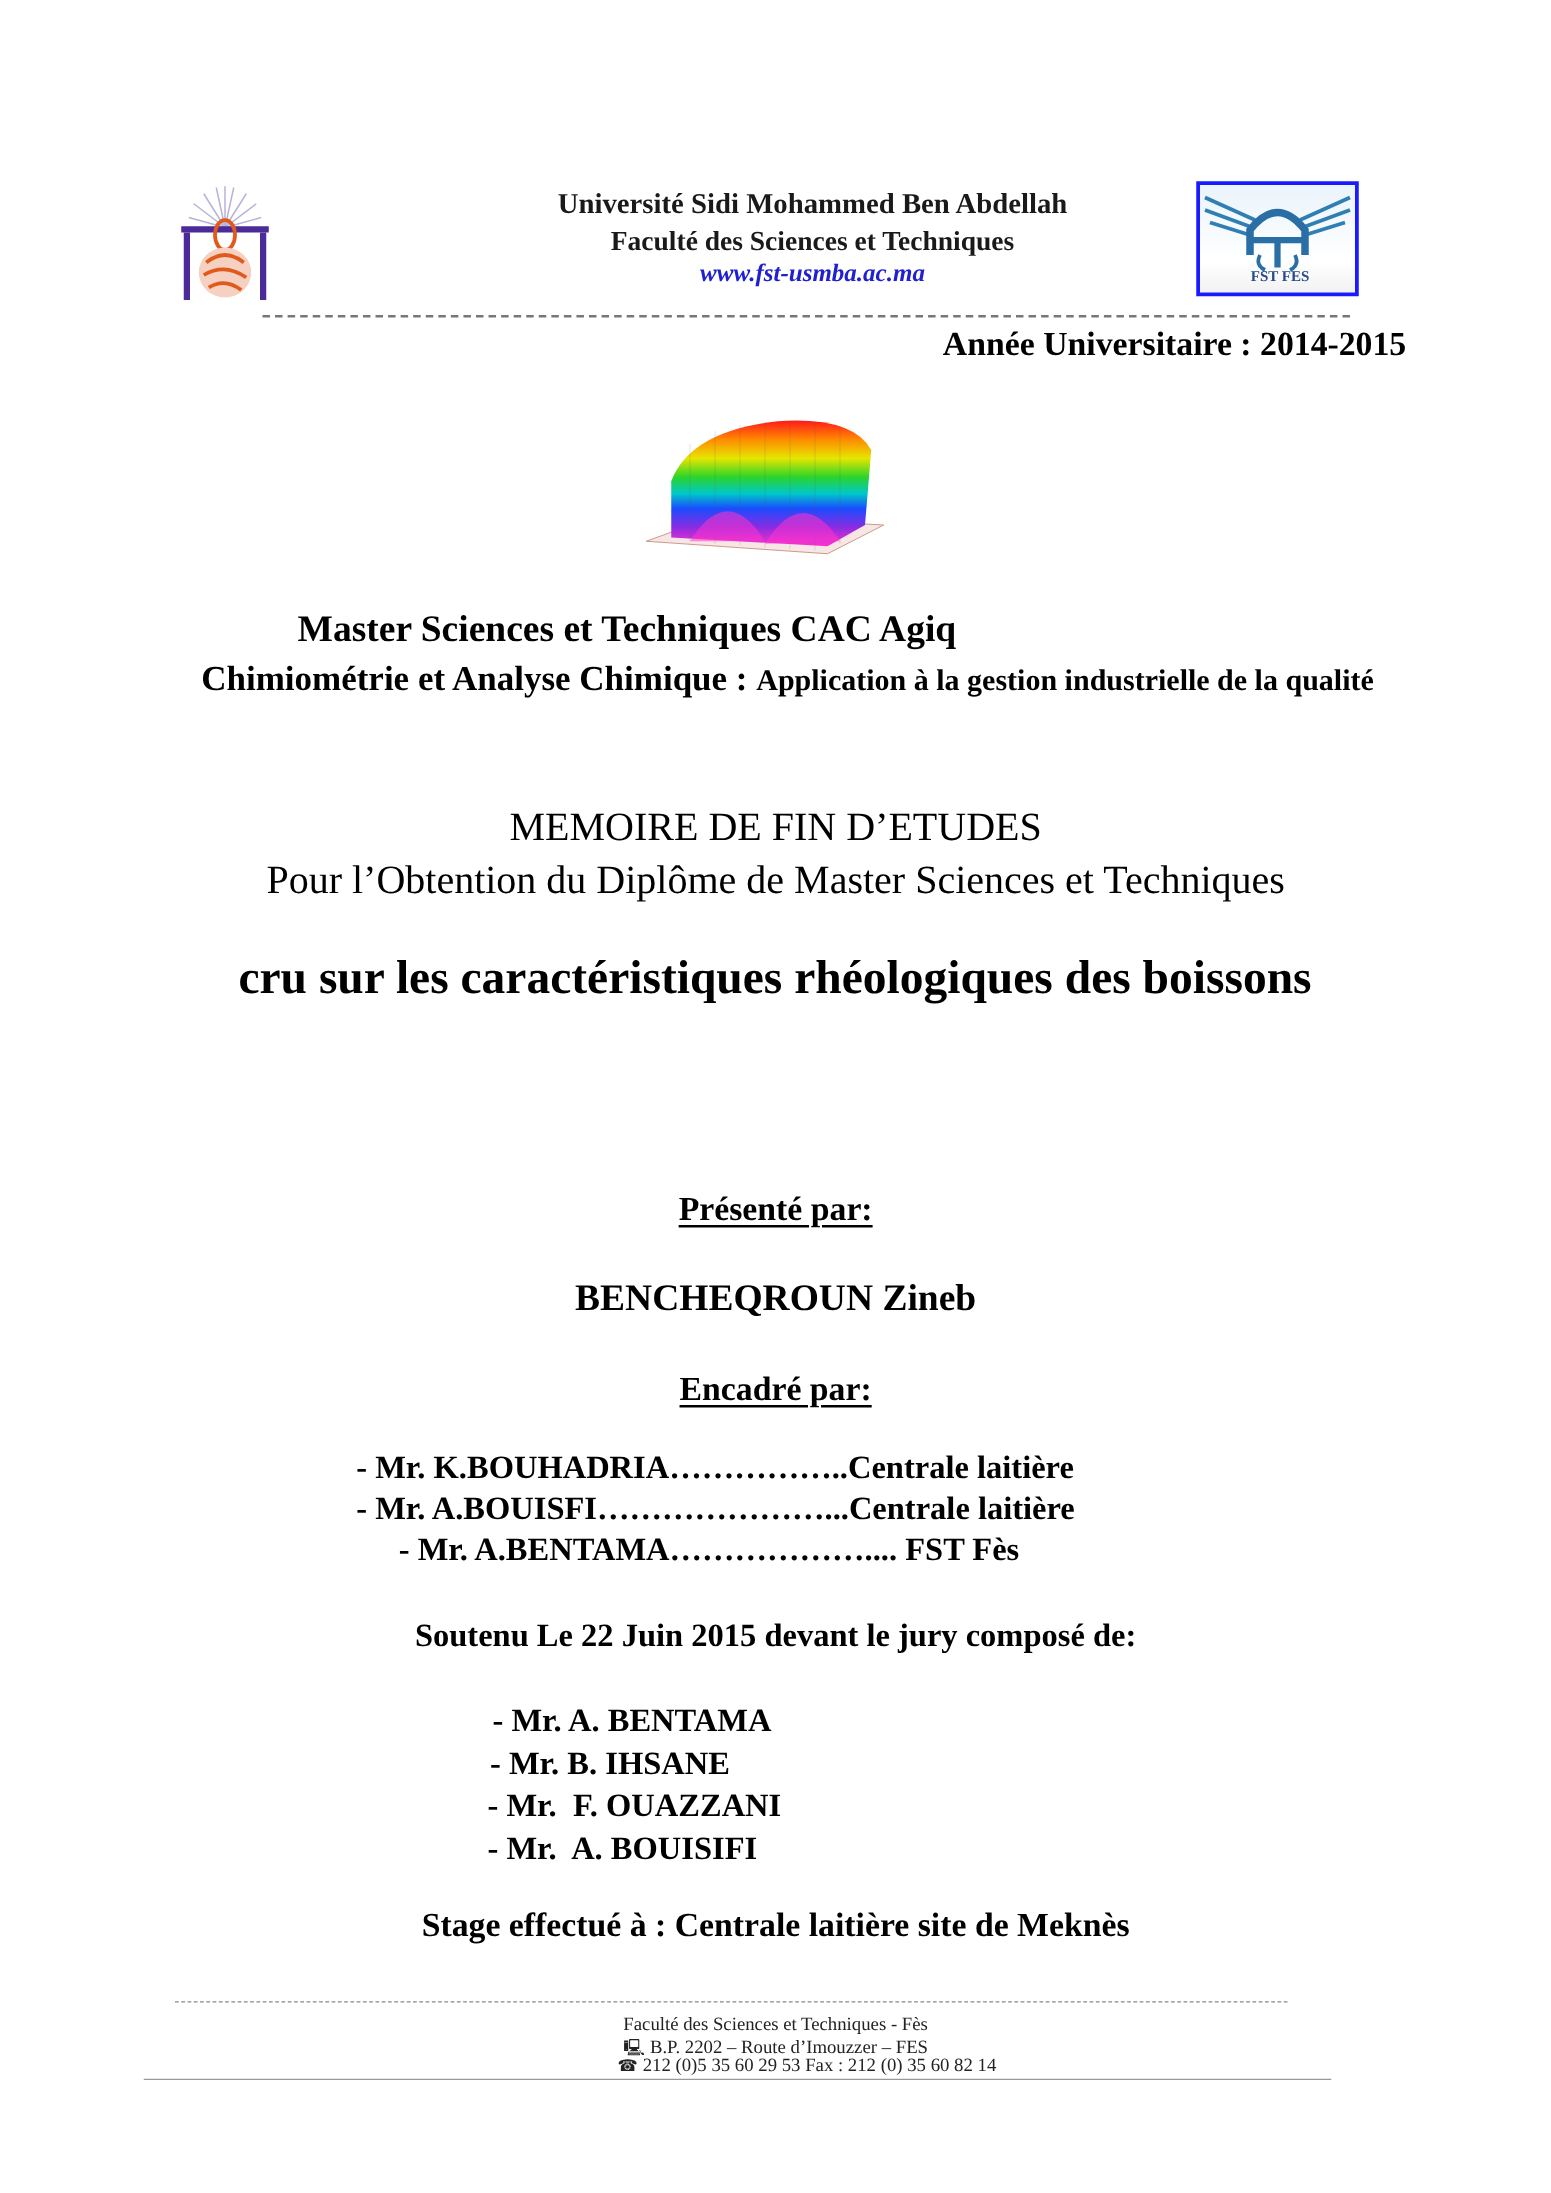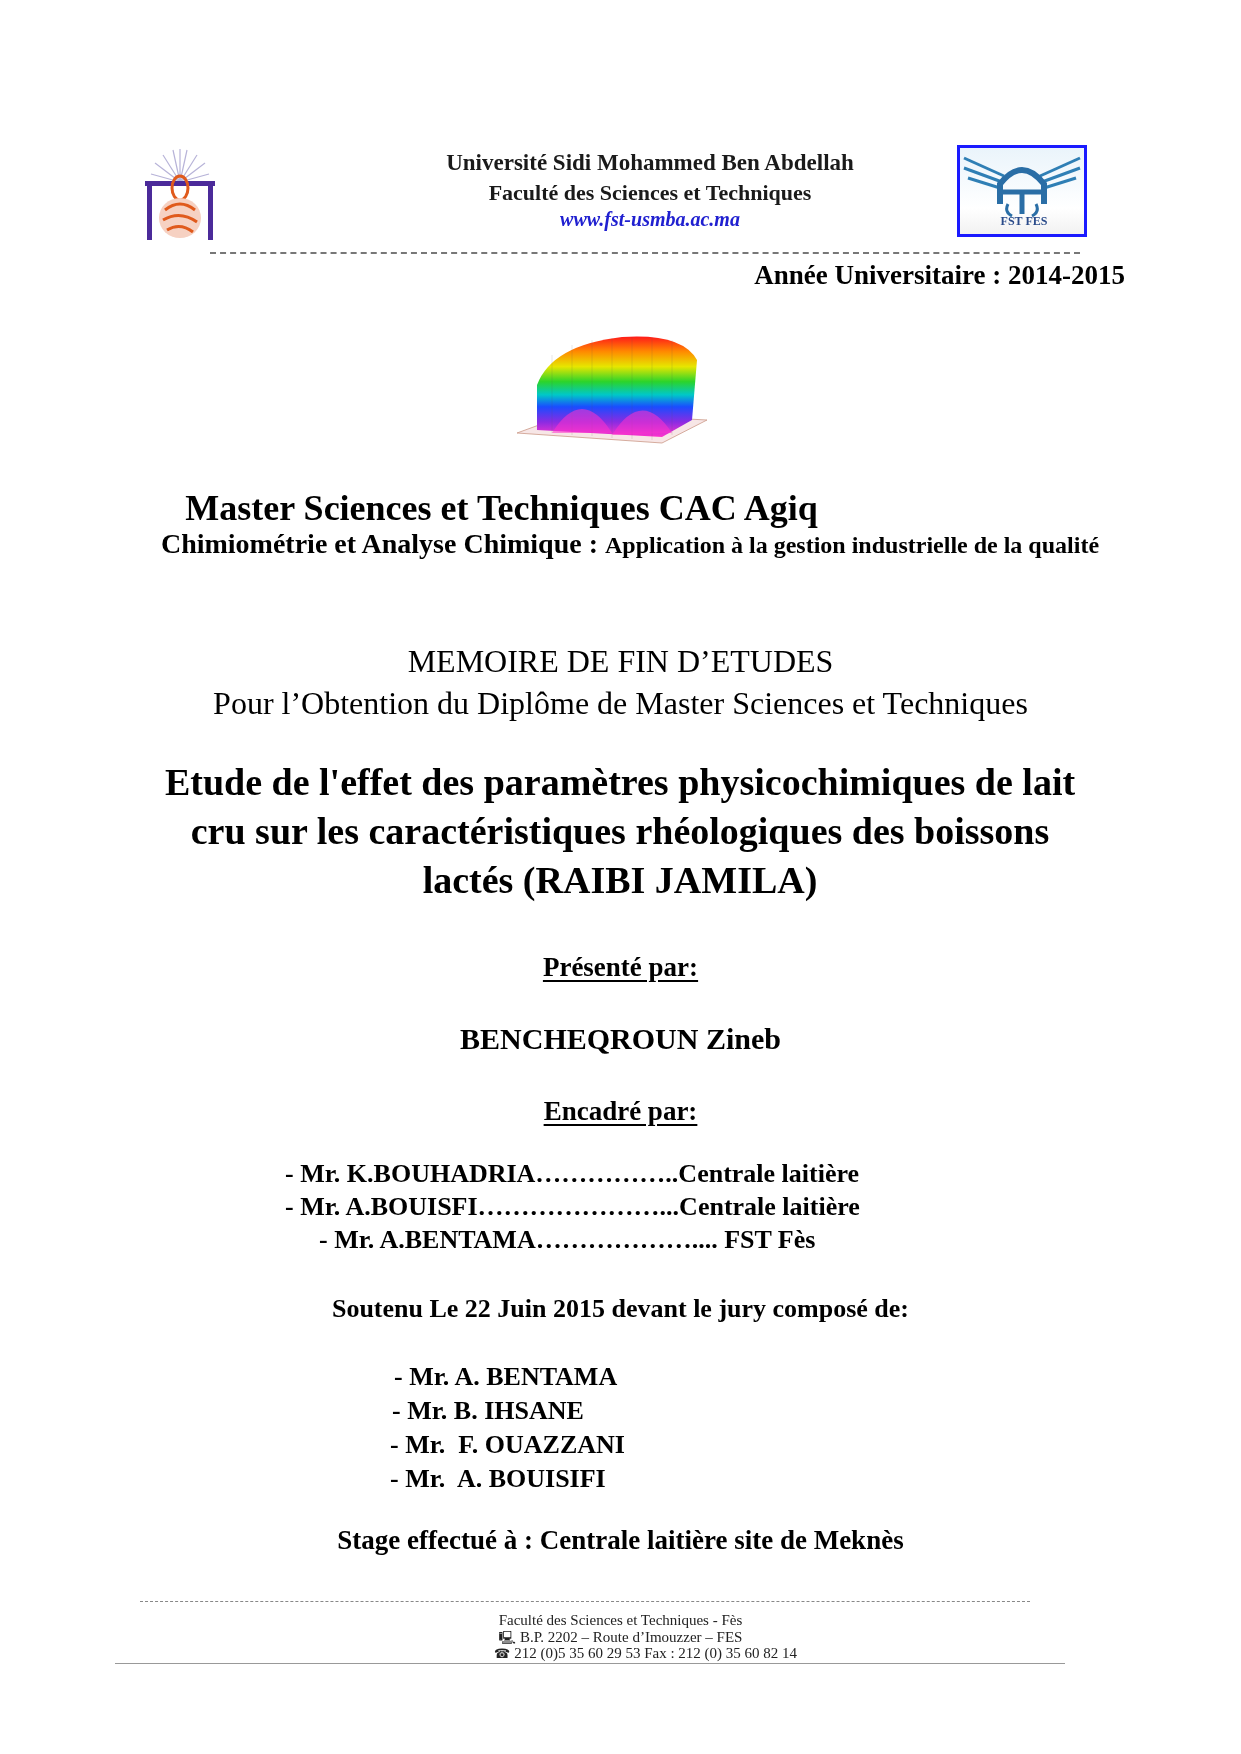--- a/index.html
+++ b/index.html
@@ -17,21 +17,21 @@
     #hdr-fac { top: 180px; font-size: 22px; }
     #hdr-url { top: 208px; font-size: 20px; font-style: italic; color: #2020d0; }
     .dash { height: 0; border-top: 2px dashed #777; }
     #hdr-dash { left: 210px; width: 870px; top: 252px; }
     #year { left: 700px; width: 425px; top: 260px; font-size: 27px; text-align: right; font-weight: bold; }
 
     
     #surface { left: 512px; top: 325px; width: 200px; height: 125px; }
 
     
-    #master1 { left: 0; width: 1003px; top: 487px; font-size: 36px; font-weight: bold; }
+    #master1 { left: 0; width: 1003px; top: 487px; font-size: 30px; font-weight: bold; }
     #master2 { left: 100px; width: 1060px; top: 527px; font-size: 28px; font-weight: bold; line-height: 33px; }
     #master2 .small { font-size: 24px; }
     #memoire { left: 0; width: 1241px; top: 643px; font-size: 32px; }
     #obtention { left: 0; width: 1241px; top: 685px; font-size: 32px; }
     #thesis-title { left: 90px; width: 1060px; top: 758px; font-size: 38px; font-weight: bold; line-height: 49px; }
 
     .uline { text-decoration: underline; text-decoration-thickness: 2px; text-underline-offset: 4px; }
     #presente { left: 0; width: 1241px; top: 952px; font-size: 27px; font-weight: bold; }
     #student { left: 0; width: 1241px; top: 1022px; font-size: 30px; font-weight: bold; }
     #encadre { left: 0; width: 1241px; top: 1096px; font-size: 27px; font-weight: bold; }
@@ -131,23 +131,21 @@
 
 <div id="master1" class="abs center">Master Sciences et Techniques CAC Agiq</div>
 <div id="master2" class="abs center">
   <span>Chimiométrie et Analyse Chimique : </span><span class="small">Application à la gestion industrielle de la qualité</span>
 </div>
 
 <div id="memoire" class="abs center">MEMOIRE DE FIN D’ETUDES</div>
 <div id="obtention" class="abs center">Pour l’Obtention du Diplôme de Master Sciences et Techniques</div>
 
 <div id="thesis-title" class="abs center">
-  <div>Etude de l'effet des paramètres physicochimiques de lait</div>
   <div>cru sur les caractéristiques rhéologiques des boissons</div>
-  <div>lactés (RAIBI JAMILA)</div>
 </div>
 
 <div id="presente" class="abs center">
   <span class="uline">Présenté par:</span>
 </div>
 <div id="student" class="abs center">BENCHEQROUN Zineb</div>
 
 <div id="encadre" class="abs center">
   <span class="uline">Encadré par:</span>
 </div>

